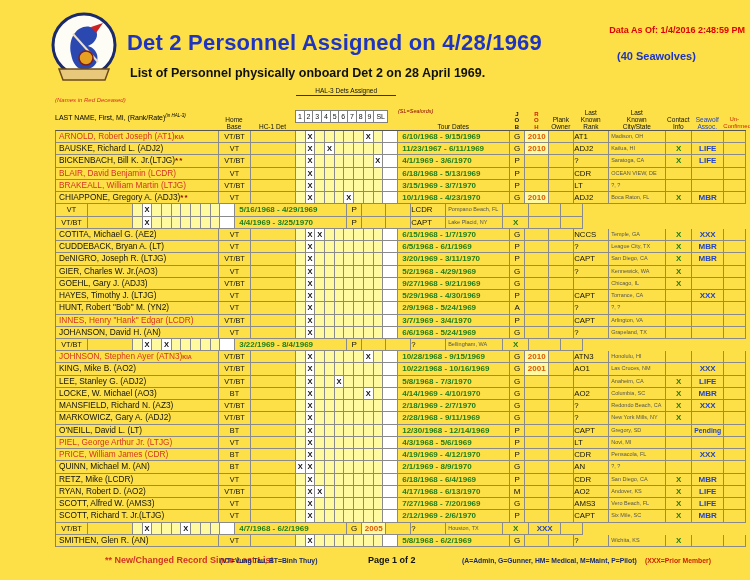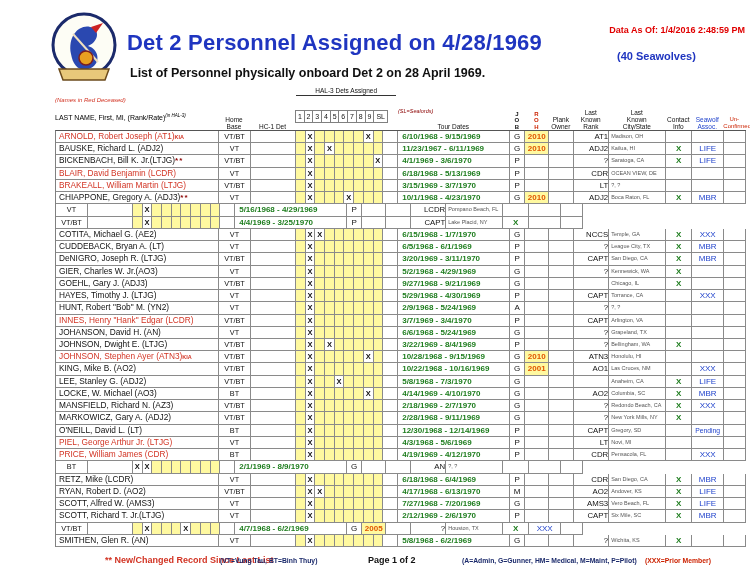--- a/index.html
+++ b/index.html
@@ -1,16 +1,16 @@
 <!DOCTYPE html>
 <html><head>
 <meta charset="utf-8">
 <style>
   html,body{margin:0;padding:0;background:#888;}
-  #page{position:relative;width:750px;height:580px;background:#ffffff;overflow:hidden;
+  #page{position:relative;width:750px;height:580px;background:#fde047;overflow:hidden;
         font-family:"Liberation Sans", sans-serif;}
   .abs{position:absolute;}
   
   #title{left:127px;top:30px;font-size:22px;font-weight:bold;color:#1f35c0;letter-spacing:.2px;}
   #dataasof{right:5px;top:25px;font-size:9px;font-weight:bold;color:#e00000;}
   #seawolves{left:617px;top:50px;font-size:11px;font-weight:bold;color:#1f35c0;}
   #subtitle{left:130px;top:66px;font-size:12.5px;font-weight:bold;color:#101010;}
   
   #thead{left:55px;top:93px;width:690.3px;height:37px;display:flex;align-items:flex-end;}
   #rows{left:55px;top:130px;width:690.3px;border-top:1px solid #555;border-left:1px solid #808080;}
@@ -24,24 +24,24 @@
   .nm{overflow:hidden;white-space:nowrap;}
   .dead{color:#d23424;}
   .kia{color:#d23424;font-size:5.5px;font-weight:bold;padding:1px 2px 0 0;}
   .star{color:#8b0000;font-size:8px;font-weight:bold;letter-spacing:1px;padding-right:3px;}
   .cell-home{text-align:center;font-size:7.3px;}
   .det{text-align:center;font-weight:bold;font-size:7.5px;background:#fff;}
   .ylw{background:#fff9a0;}
   .cell-tour{padding-left:4px;font-weight:bold;color:#1e7d1e;font-size:8px;}
   .cell-job{text-align:center;font-size:8px;}
   .cell-roh{text-align:center;font-weight:bold;color:#e05500;font-size:8px;}
-  .cell-rank{text-align:right;font-size:7.8px;}
+  .cell-rank{text-align:left;font-size:7.8px;}
   .cell-city{padding-left:2px;font-size:5.5px;color:#555;line-height:11.5px;}
   .cell-contact{text-align:center;font-weight:bold;color:#1e7d1e;font-size:8px;}
-  .cell-assoc{text-align:center;font-weight:normal;color:#2244cc;font-size:8px;}
+  .cell-assoc{text-align:center;font-weight:bold;color:#2244cc;font-size:8px;}
   .sm{font-size:6.8px;}
   
   .h{box-sizing:border-box;flex-shrink:0;font-size:6.5px;color:#111;text-align:center;
      line-height:7px;white-space:pre-line;}
   .h-name{width:163px;text-align:left;line-height:8px;}
   .h-red-it{color:#d23424;font-style:italic;font-size:6px;}
   .h-lastname{font-size:7px;color:#000;}
   .sup{font-size:4.5px;font-style:italic;vertical-align:super;}
   .h-dets{width:102.3px;position:relative;}
   .h-dets-label{border-bottom:1px solid #333;padding-bottom:1px;margin:0 1px;}
@@ -553,23 +553,20 @@
         <div class="c w-job cell-job">G</div>
         <div class="c w-roh cell-roh"></div>
         <div class="c w-plank"></div>
         <div class="c w-rank cell-rank">?</div>
         <div class="c w-city cell-city">Grapeland, TX</div>
         <div class="c w-contact cell-contact"></div>
         <div class="c w-assoc cell-assoc"></div>
         <div class="c w-unconf"></div>
       </div>
       <div class="row">
-        <div class="c w-name cell-name">
-          <span class="nm">JOHNSON, Dwight E. (LTJG)</span>
-        </div>
         <div class="c w-home cell-home">VT/BT</div>
         <div class="c w-hc1"></div>
         <div class="c w-det det ylw"></div>
         <div class="c w-det det">X</div>
         <div class="c w-det det ylw"></div>
         <div class="c w-det det">X</div>
         <div class="c w-det det ylw"></div>
         <div class="c w-det det ylw"></div>
         <div class="c w-det det ylw"></div>
         <div class="c w-det det ylw"></div>
@@ -814,20 +811,23 @@
         <div class="c w-job cell-job">P</div>
         <div class="c w-roh cell-roh"></div>
         <div class="c w-plank"></div>
         <div class="c w-rank cell-rank">CDR</div>
         <div class="c w-city cell-city">Pensacola, FL</div>
         <div class="c w-contact cell-contact"></div>
         <div class="c w-assoc cell-assoc">XXX</div>
         <div class="c w-unconf"></div>
       </div>
       <div class="row">
+        <div class="c w-name cell-name">
+          <span class="nm">QUINN, Michael M. (AN)</span>
+        </div>
         <div class="c w-home cell-home">BT</div>
         <div class="c w-hc1"></div>
         <div class="c w-det det">X</div>
         <div class="c w-det det">X</div>
         <div class="c w-det det ylw"></div>
         <div class="c w-det det ylw"></div>
         <div class="c w-det det ylw"></div>
         <div class="c w-det det ylw"></div>
         <div class="c w-det det ylw"></div>
         <div class="c w-det det ylw"></div>

